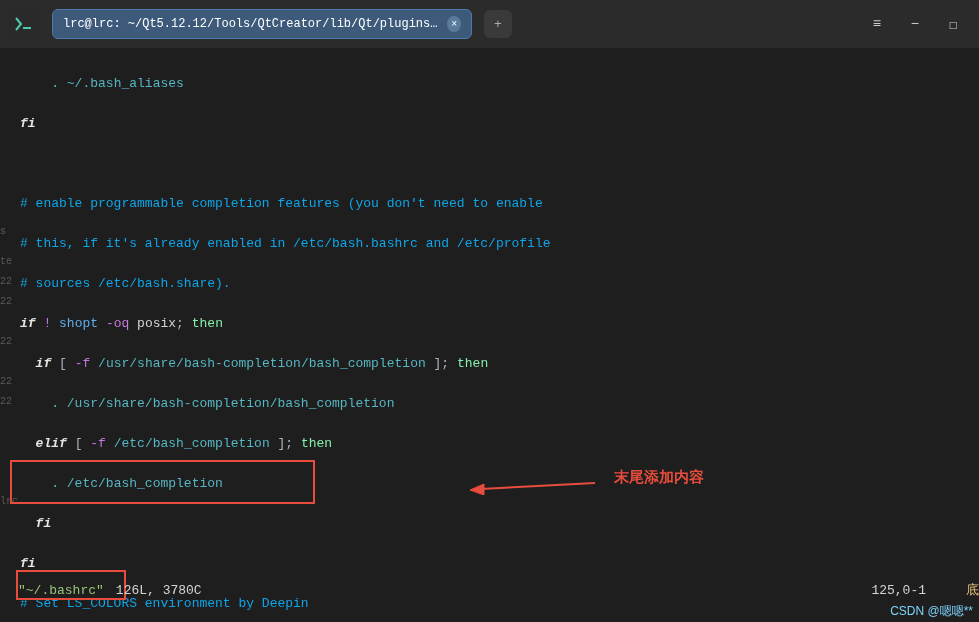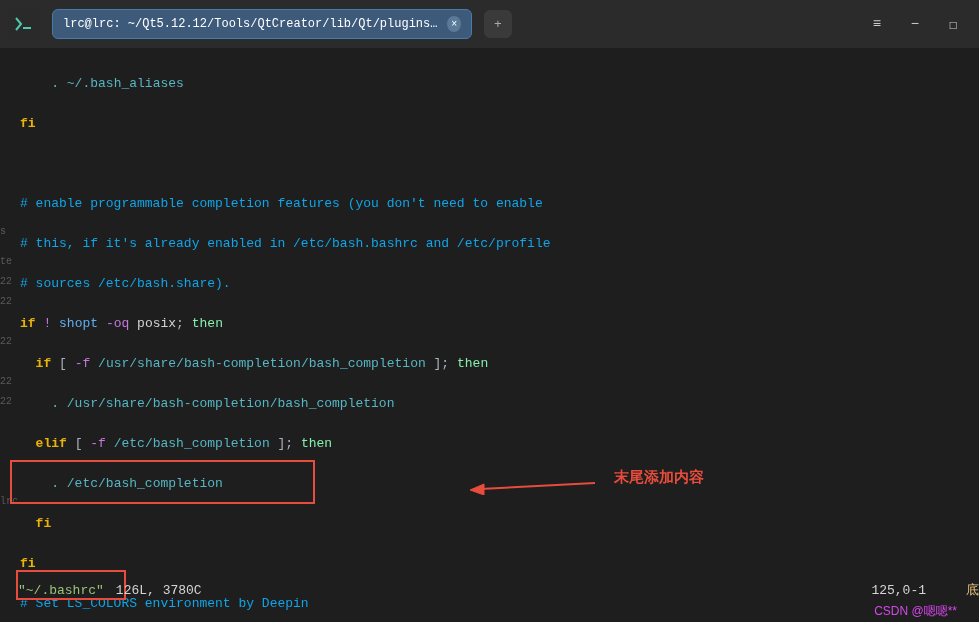--- a/index.html
+++ b/index.html
@@ -89,21 +89,21 @@
       font-size: 14px;
     }
     .editor {
       position: relative;
       padding: 6px 0 0 20px;
       line-height: 20px;
       font-size: 13px;
       white-space: pre;
     }
     .c-comment { color: #0ea5e9; margin-top: 12px; }
-    .c-keyword { color: #eab308; font-weight: bold; }
+    .c-keyword { color: #e5e5e5; font-weight: bold; font-style: italic; }
     .c-builtin { color: #61afef; }
     .c-op { color: #c678dd; }
     .c-punct { color: #abb2bf; }
     .c-path { color: #56b6c2; margin-top: 48px; }
     .c-then { color: #86efac; font-weight: normal; }
     .box-red {
       position: absolute;
       border: 2px solid #e74c3c;
     }
     .annotation {
@@ -129,22 +129,22 @@
       align-items: center;
       font-size: 13px;
     }
     .status-file { color: #98c379; }
     .status-info { color: #d4d4d4; margin-left: 12px; }
     .status-pos { color: #d4d4d4; margin-left: auto; margin-right: 40px; }
     .status-right { color: #e5c07b; }
     .watermark {
       position: absolute;
       bottom: 2px;
-      right: 22px;
-      color: #d946ef;
+      right: 6px;
+      color: #7dd3fc;
       font-size: 12px;
       font-family: sans-serif;
     }
     .left-margin-text {
       position: absolute;
       left: 0;
       color: #5a5a5a;
       font-size: 10px;
     }
   </style>

